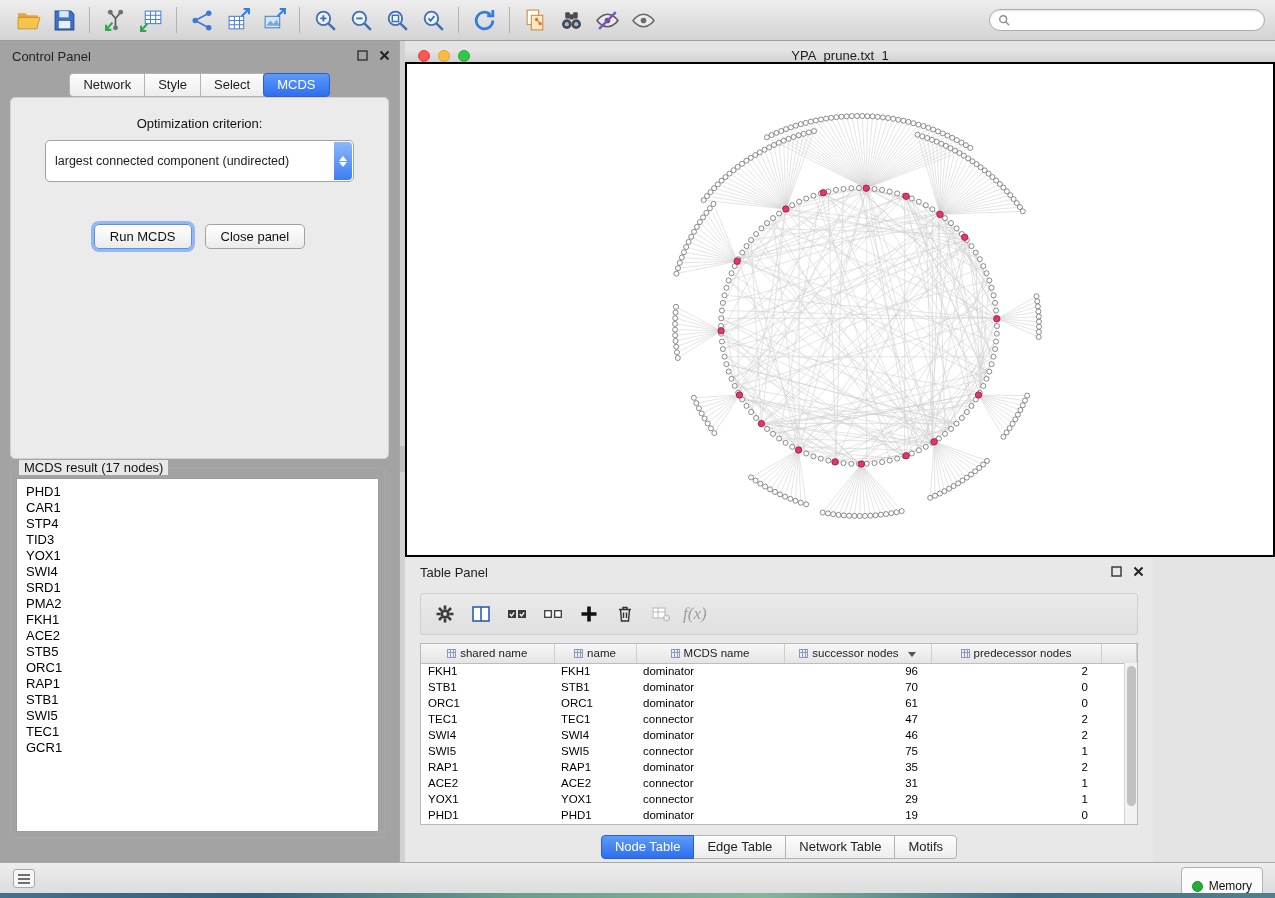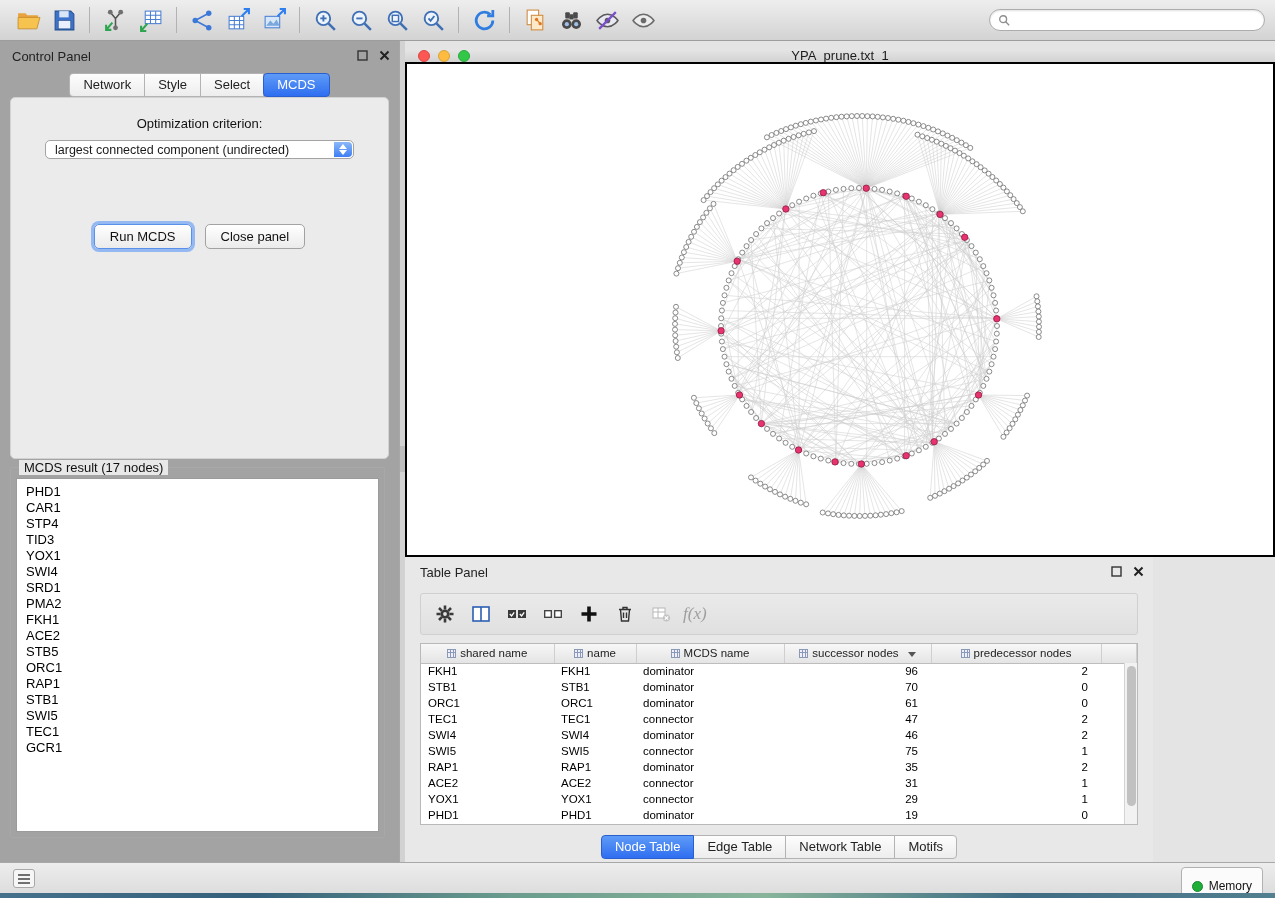--- a/index.html
+++ b/index.html
@@ -32,21 +32,21 @@
   .tabbtn { font-size:13px; padding:3px 13px 4px; background:linear-gradient(#fdfdfd,#ededed);
     border:1px solid #b3b3b3; margin-left:-1px; cursor:pointer; color:#222; }
   .tabbtn:first-child { border-radius:4px 0 0 4px; margin-left:0; }
   .tabbtn.last { border-radius:0 4px 4px 0; }
   .tabbtn.active { background:linear-gradient(#5f9bf7,#2e6ef0); color:#fff;
     border-color:#2a5fd0; border-radius:4px; position:relative; z-index:2; }
 
   .mcds-pane { position:absolute; left:10px; right:10px; top:56px; height:362px;
     background:#ebebeb; border:1px solid #d2d2d2; border-radius:5px; }
   .opt-label { position:absolute; left:0; right:0; top:18px; text-align:center; font-size:13px; color:#111; }
-  .criterion { position:absolute; left:34px; right:34px; top:42px; height:19px; background:#fff;
+  .criterion { position:absolute; left:34px; right:34px; top:42px; height:42px; background:#fff;
     border:1px solid #a3a3a3; border-radius:5px; display:flex; align-items:center;
     padding-left:9px; font-size:12.5px; cursor:pointer; }
   .criterion .stepper { position:absolute; right:1px; top:1px; bottom:1px; width:18px;
     border-radius:0 4px 4px 0; background:linear-gradient(#8cb8f8,#3c7ef4); display:flex;
     flex-direction:column; align-items:center; justify-content:center; gap:1px; }
   .btn-row { position:absolute; left:0; right:0; top:126px; display:flex; justify-content:center; gap:13px; }
   .pushbtn { height:25px; padding:0 15px; font-size:13px; color:#111;
     background:linear-gradient(#ffffff,#ebebeb); border:1px solid #a2a2a2; border-radius:5px; cursor:pointer; }
   .pushbtn.focused { box-shadow:0 0 0 3px rgba(90,150,246,.6); border-color:#5a90e8; }
 

